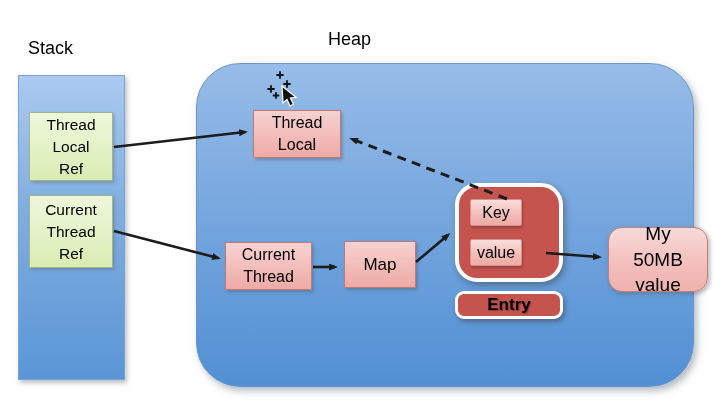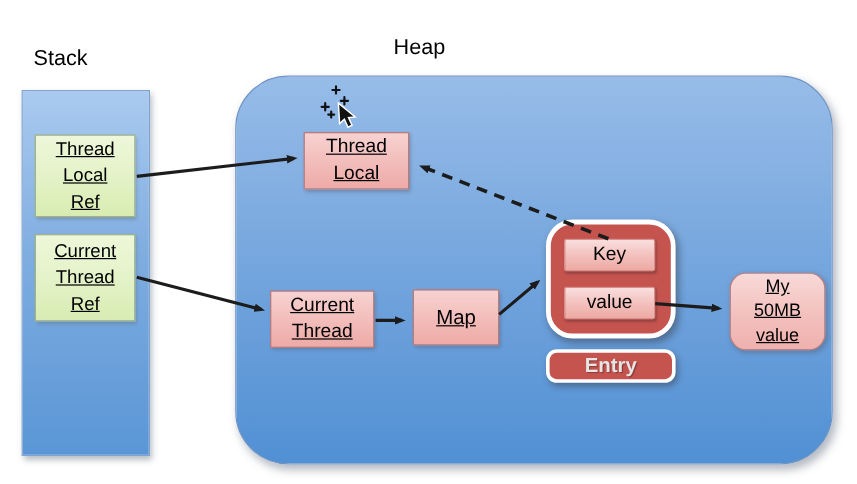--- a/index.html
+++ b/index.html
@@ -19,21 +19,21 @@
   }
   .heap-region{
     position:absolute;left:196px;top:43px;width:498px;height:324px;box-sizing:border-box;
     background:linear-gradient(to bottom,#97bce8 0%,#74a5dd 50%,#5190d4 100%);
     border:1px solid #6d93c4;border-radius:44px;
     box-shadow:3px 4px 7px rgba(110,120,135,.5);
   }
 
   .box{
     position:absolute;box-sizing:border-box;display:flex;align-items:center;justify-content:center;
-    text-align:center;white-space:pre-line;font-size:16px;line-height:1.36;color:#000;text-decoration:underline;
+    text-align:center;white-space:pre-line;font-size:16px;line-height:1.36;color:#000;
   }
   .green{
     background:linear-gradient(to bottom,#eef7da 0%,#e3f2c6 55%,#d8ecb2 100%);
     border:1.5px solid #a3b383;
     box-shadow:1.5px 2px 3px rgba(90,100,110,.4);
     font-size:15.5px;line-height:1.42;
   }
   .g1{left:29px;top:92px;width:84px;height:69px;}
   .g2{left:29px;top:175px;width:84px;height:73px;}
 
@@ -45,44 +45,44 @@
   .p-threadlocal{left:253px;top:90px;width:88px;height:48px;}
   .p-currentthread{left:225px;top:222px;width:87px;height:48px;}
   .p-map{left:344px;top:221px;width:72px;height:47px;font-size:17px;}
 
   .entry-container{
     position:absolute;left:455px;top:163px;width:108px;height:99px;box-sizing:border-box;
     background:#c5534e;border:4px solid #ffffff;border-radius:22px;
     box-shadow:2px 3px 6px rgba(50,50,60,.45);
   }
   .kv{
-    position:absolute;left:11px;box-sizing:border-box;width:76px;height:27px;
+    position:absolute;left:11px;box-sizing:border-box;width:52px;height:27px;
     display:flex;align-items:center;justify-content:center;font-size:16px;
     background:linear-gradient(to bottom,#f9dedd 0%,#f2bcb8 60%,#eeaaa5 100%);
     border:1px solid #d98f8c;border-radius:2px;
     box-shadow:1px 1.5px 2px rgba(70,40,40,.35);
   }
   .kv-key{top:12px;}
   .kv-value{top:52px;}
 
   .entry-label{
     position:absolute;left:455px;top:271px;width:108px;height:28px;box-sizing:border-box;
     background:#c5534e;border:3px solid #ffffff;border-radius:9px;
     display:flex;align-items:center;justify-content:center;
-    color:#e5e5e5;font-weight:bold;font-size:17px;
+    color:#000000;font-weight:bold;font-size:17px;
     text-shadow:1px 1px 1px rgba(0,0,0,.3);
     box-shadow:2px 3px 5px rgba(50,50,60,.45);
   }
 
   .my-value{
-    left:608px;top:207px;width:80px;height:65px;border-radius:14px;
+    left:608px;top:207px;width:100px;height:65px;border-radius:14px;
     background:linear-gradient(to bottom,#f8d9d8 0%,#f3c0bd 55%,#efb1ad 100%);
     border:1.5px solid #bf7f7b;
     box-shadow:1.5px 2px 4px rgba(80,80,90,.4);
-    font-size:15px;line-height:1.35;
+    font-size:19px;line-height:1.35;
   }
 
   .overlay{position:absolute;left:0;top:0;width:714px;height:403px;pointer-events:none;}
 </style>
 </head>
 <body>
 
 <div class="canvas">
 
   <div class="title stack-title">Stack</div>

